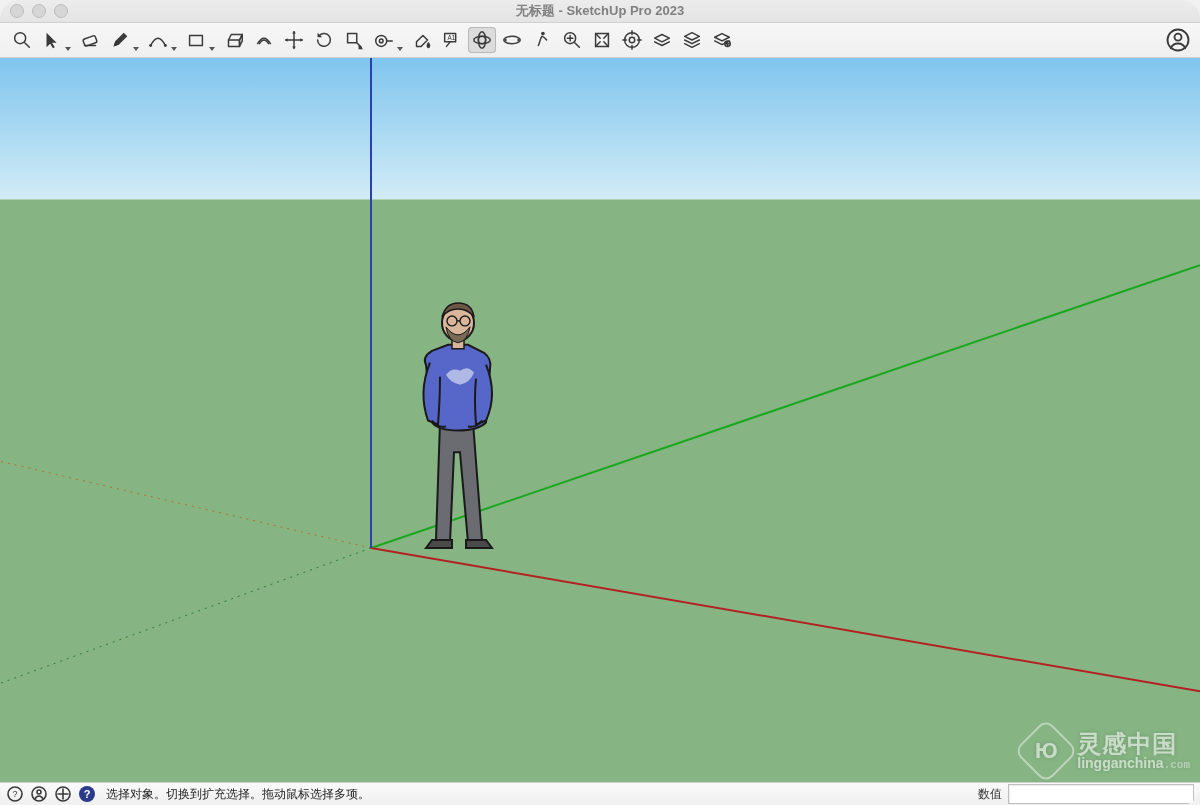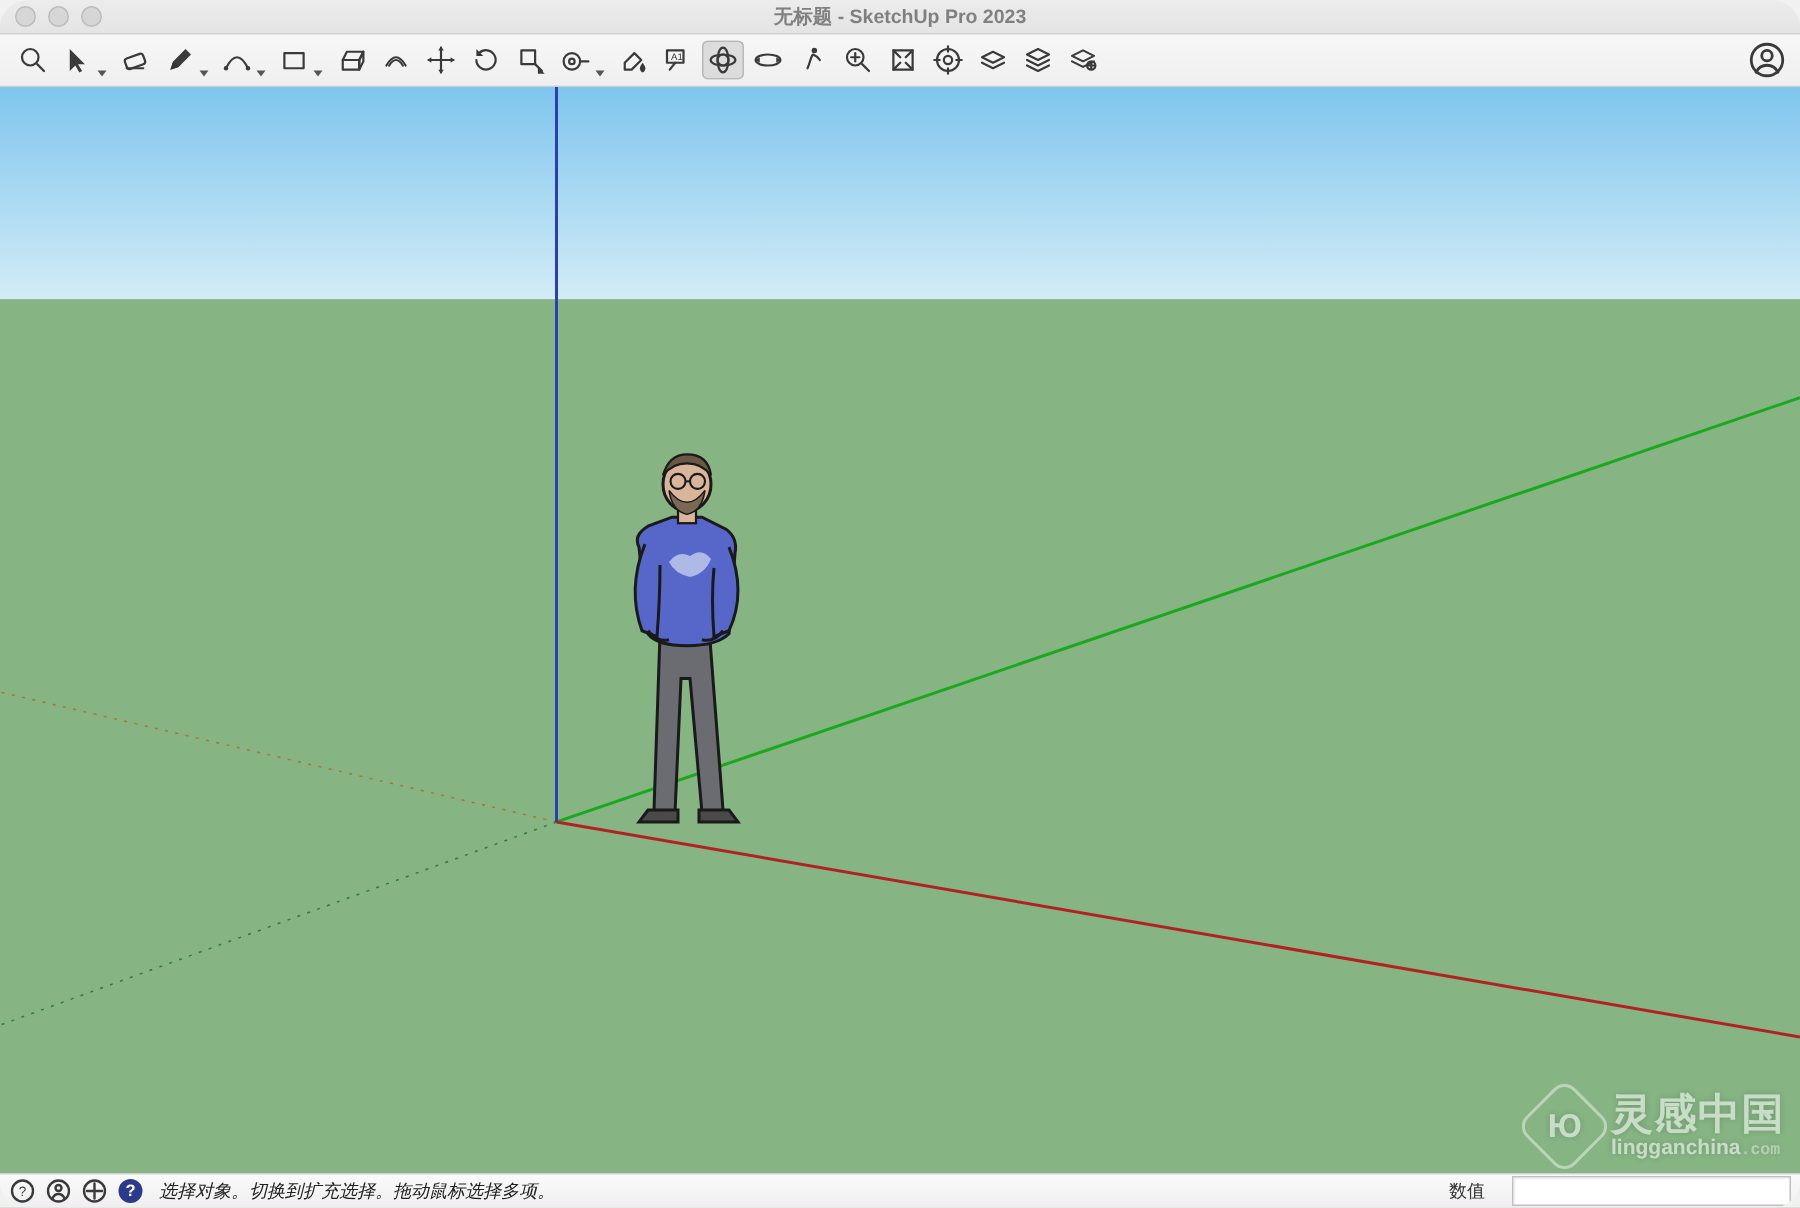--- a/index.html
+++ b/index.html
@@ -29,33 +29,33 @@
   .spacer { flex:1;}
   .viewport { flex:1; position:relative; overflow:hidden;}
   .viewport svg { width:100%; height:100%; display:block;}
   .watermark { position:absolute; right:10px; bottom:8px; display:flex;
      align-items:center; gap:8px; opacity:0.55; color:#fff;
      text-shadow:0 0 4px rgba(0,0,0,0.3);}
   .wm-logo{ width:42px; height:42px; border:2px solid rgba(255,255,255,0.8);
      border-radius:10px; transform:rotate(45deg); display:flex;
      align-items:center;justify-content:center;}
   .wm-text{ display:flex; flex-direction:column; line-height:1.05;}
-  .wm-cn{ font-size:28px; font-weight:700; letter-spacing:1px;}
+  .wm-cn{ font-size:24px; font-weight:700; letter-spacing:1px;}
   .wm-en{ font-size:14px; font-weight:600;}
   .wm-en .dim{opacity:.7; font-size:11px;font-family:Liberation Mono, monospace;}
   .statusbar { height:22px; background:linear-gradient(#fafafa,#efefef);
      border-top:1px solid #cfcfcf; display:flex; align-items:center;
      padding:0 6px; font-size:12px; color:#222;}
   .statusbar .sicon{ width:18px;height:18px; margin-right:6px;
      display:flex;align-items:center;justify-content:center;}
   .statusbar .question{ background:#2b3a8b; color:#fff; border-radius:50%;
      width:16px;height:16px;font-size:11px;font-weight:bold;
      display:flex;align-items:center;justify-content:center;}
-  .status-text{ margin-left:4px;font-style:italic;}
-  .val-label{ margin-left:auto; margin-right:18px; color:#333;}
+  .status-text{ margin-left:4px;}
+  .val-label{ margin-left:auto; margin-right:6px; color:#333;}
   .val-box{ width:180px; height:16px; background:#fff; border:1px solid #bfbfbf;
      box-shadow:inset 1px 1px 1px rgba(0,0,0,0.08);}
   
   .ic{ fill:none; stroke:#3a3a3a; stroke-width:1.6; stroke-linecap:round;
        stroke-linejoin:round;}
   .icf{ fill:#3a3a3a; stroke:none;}
 </style>
 </head>
 <body>
 

